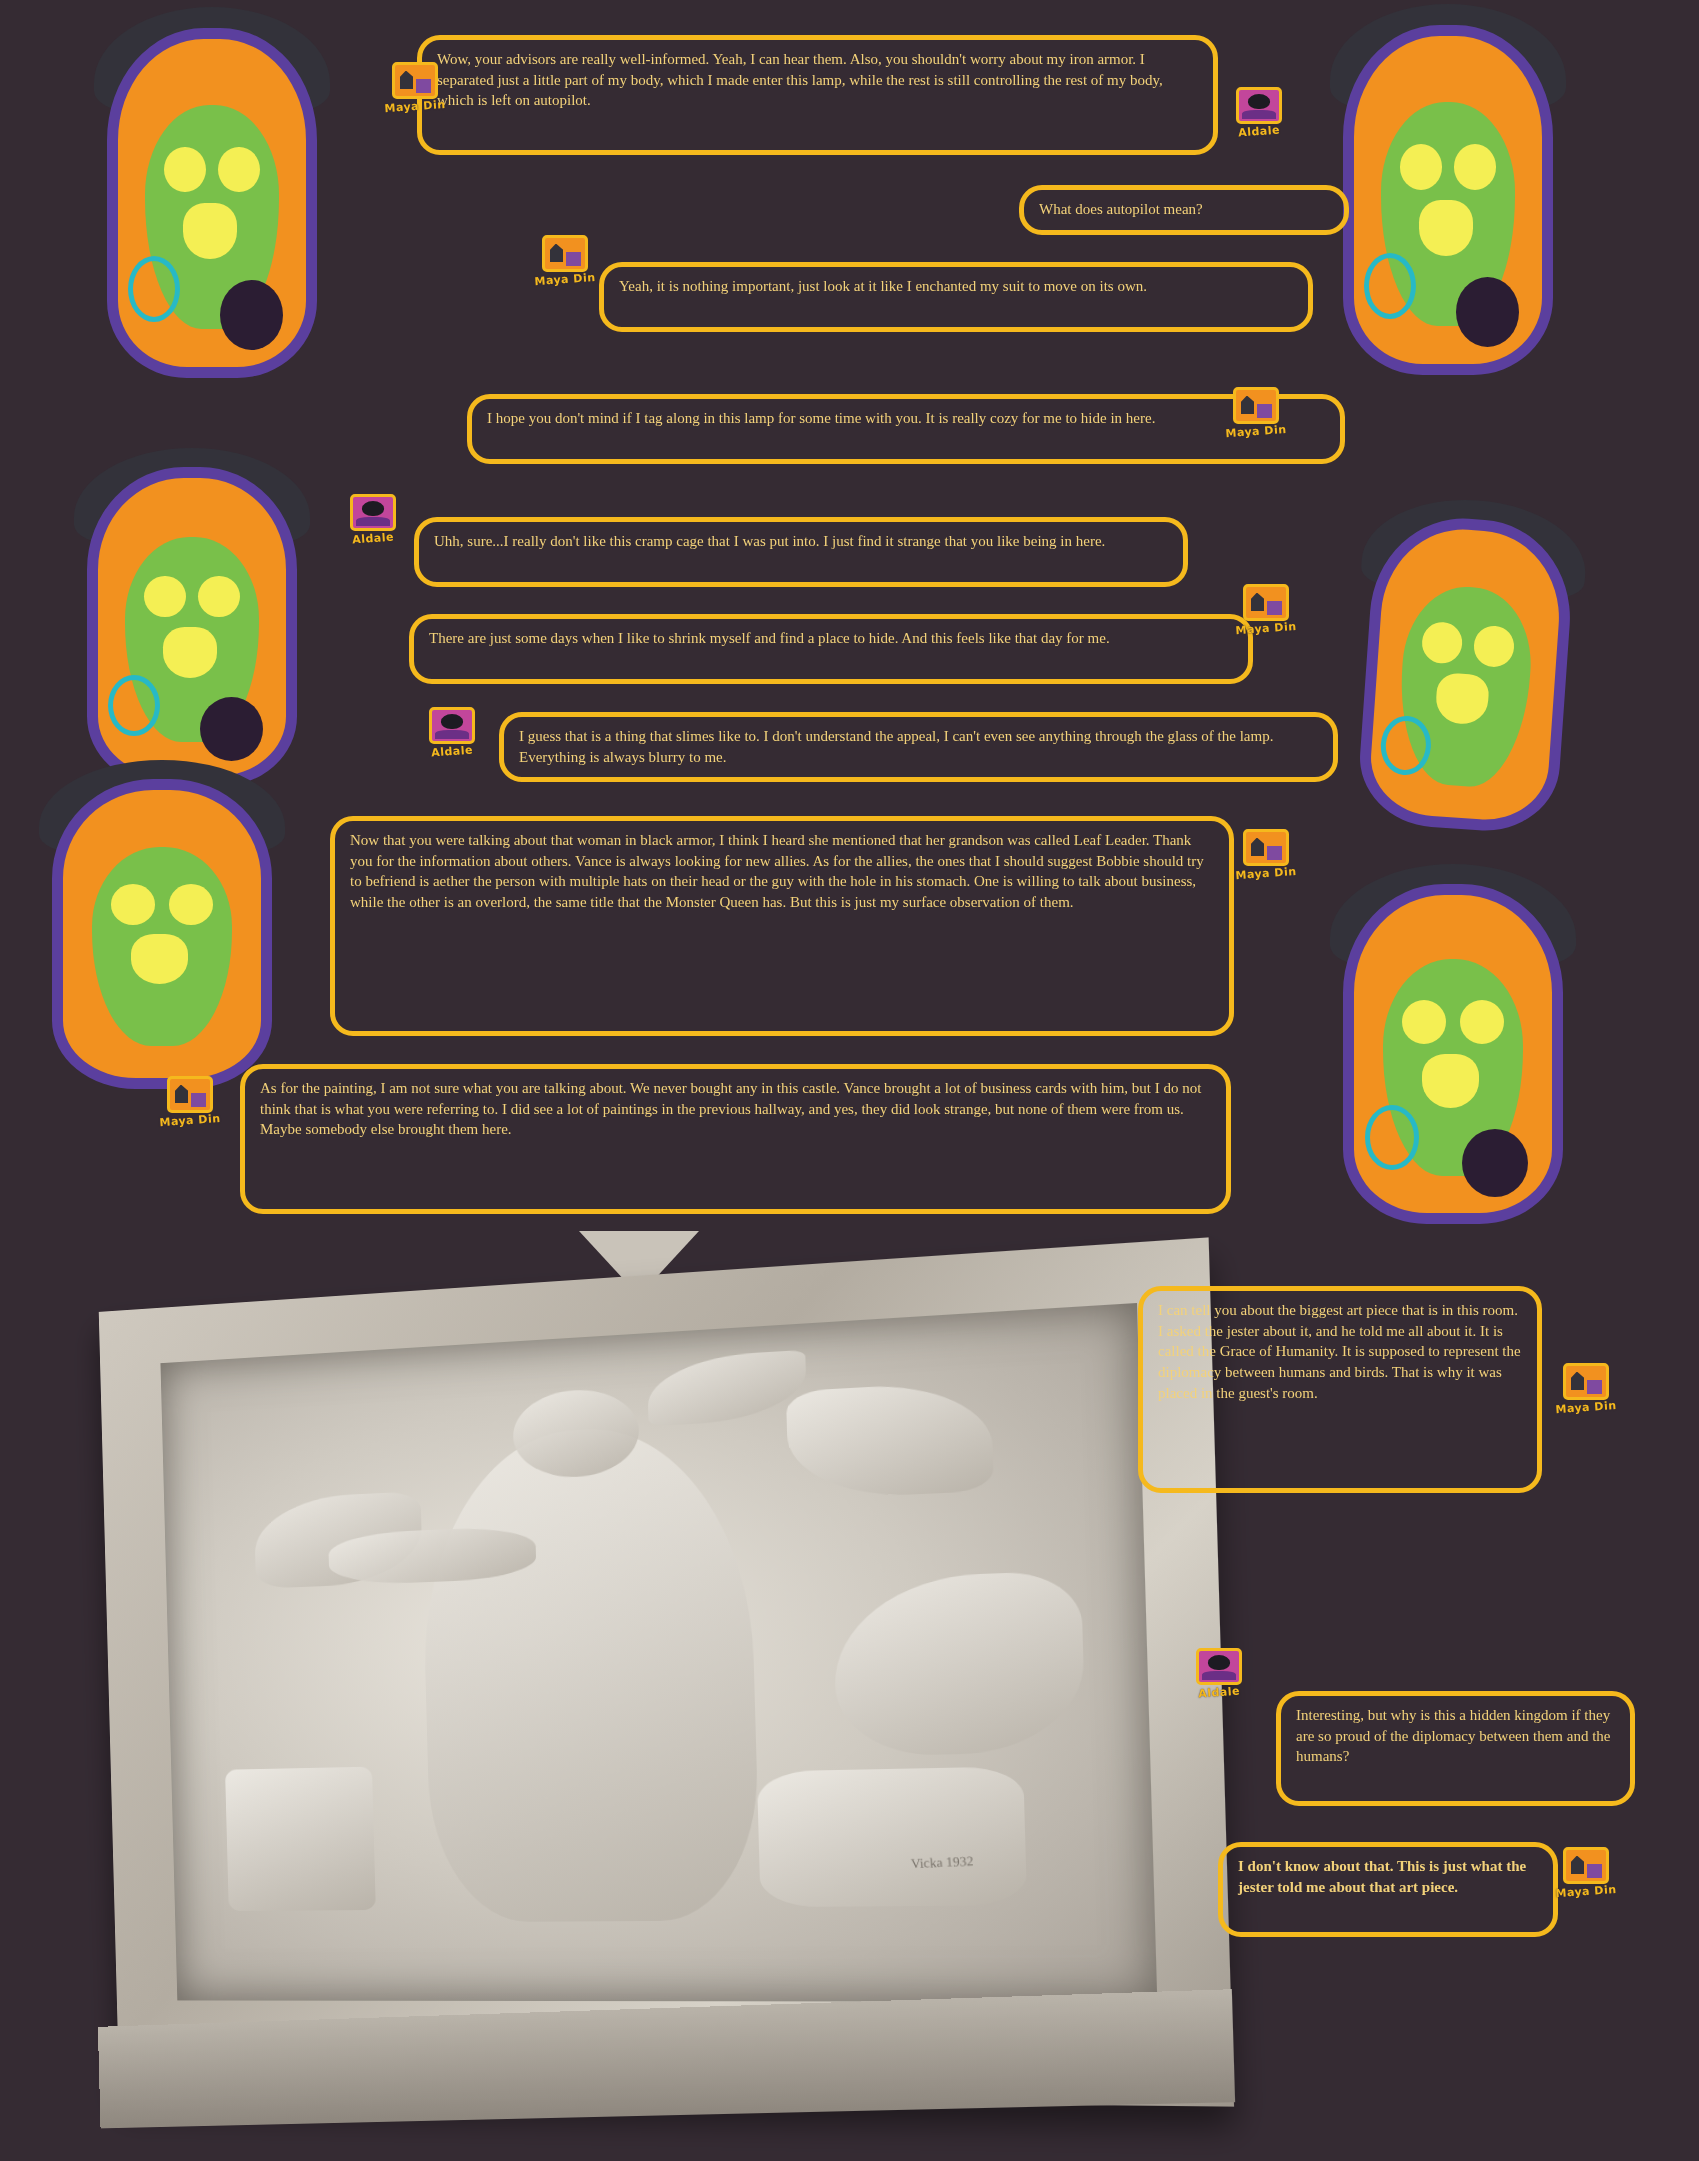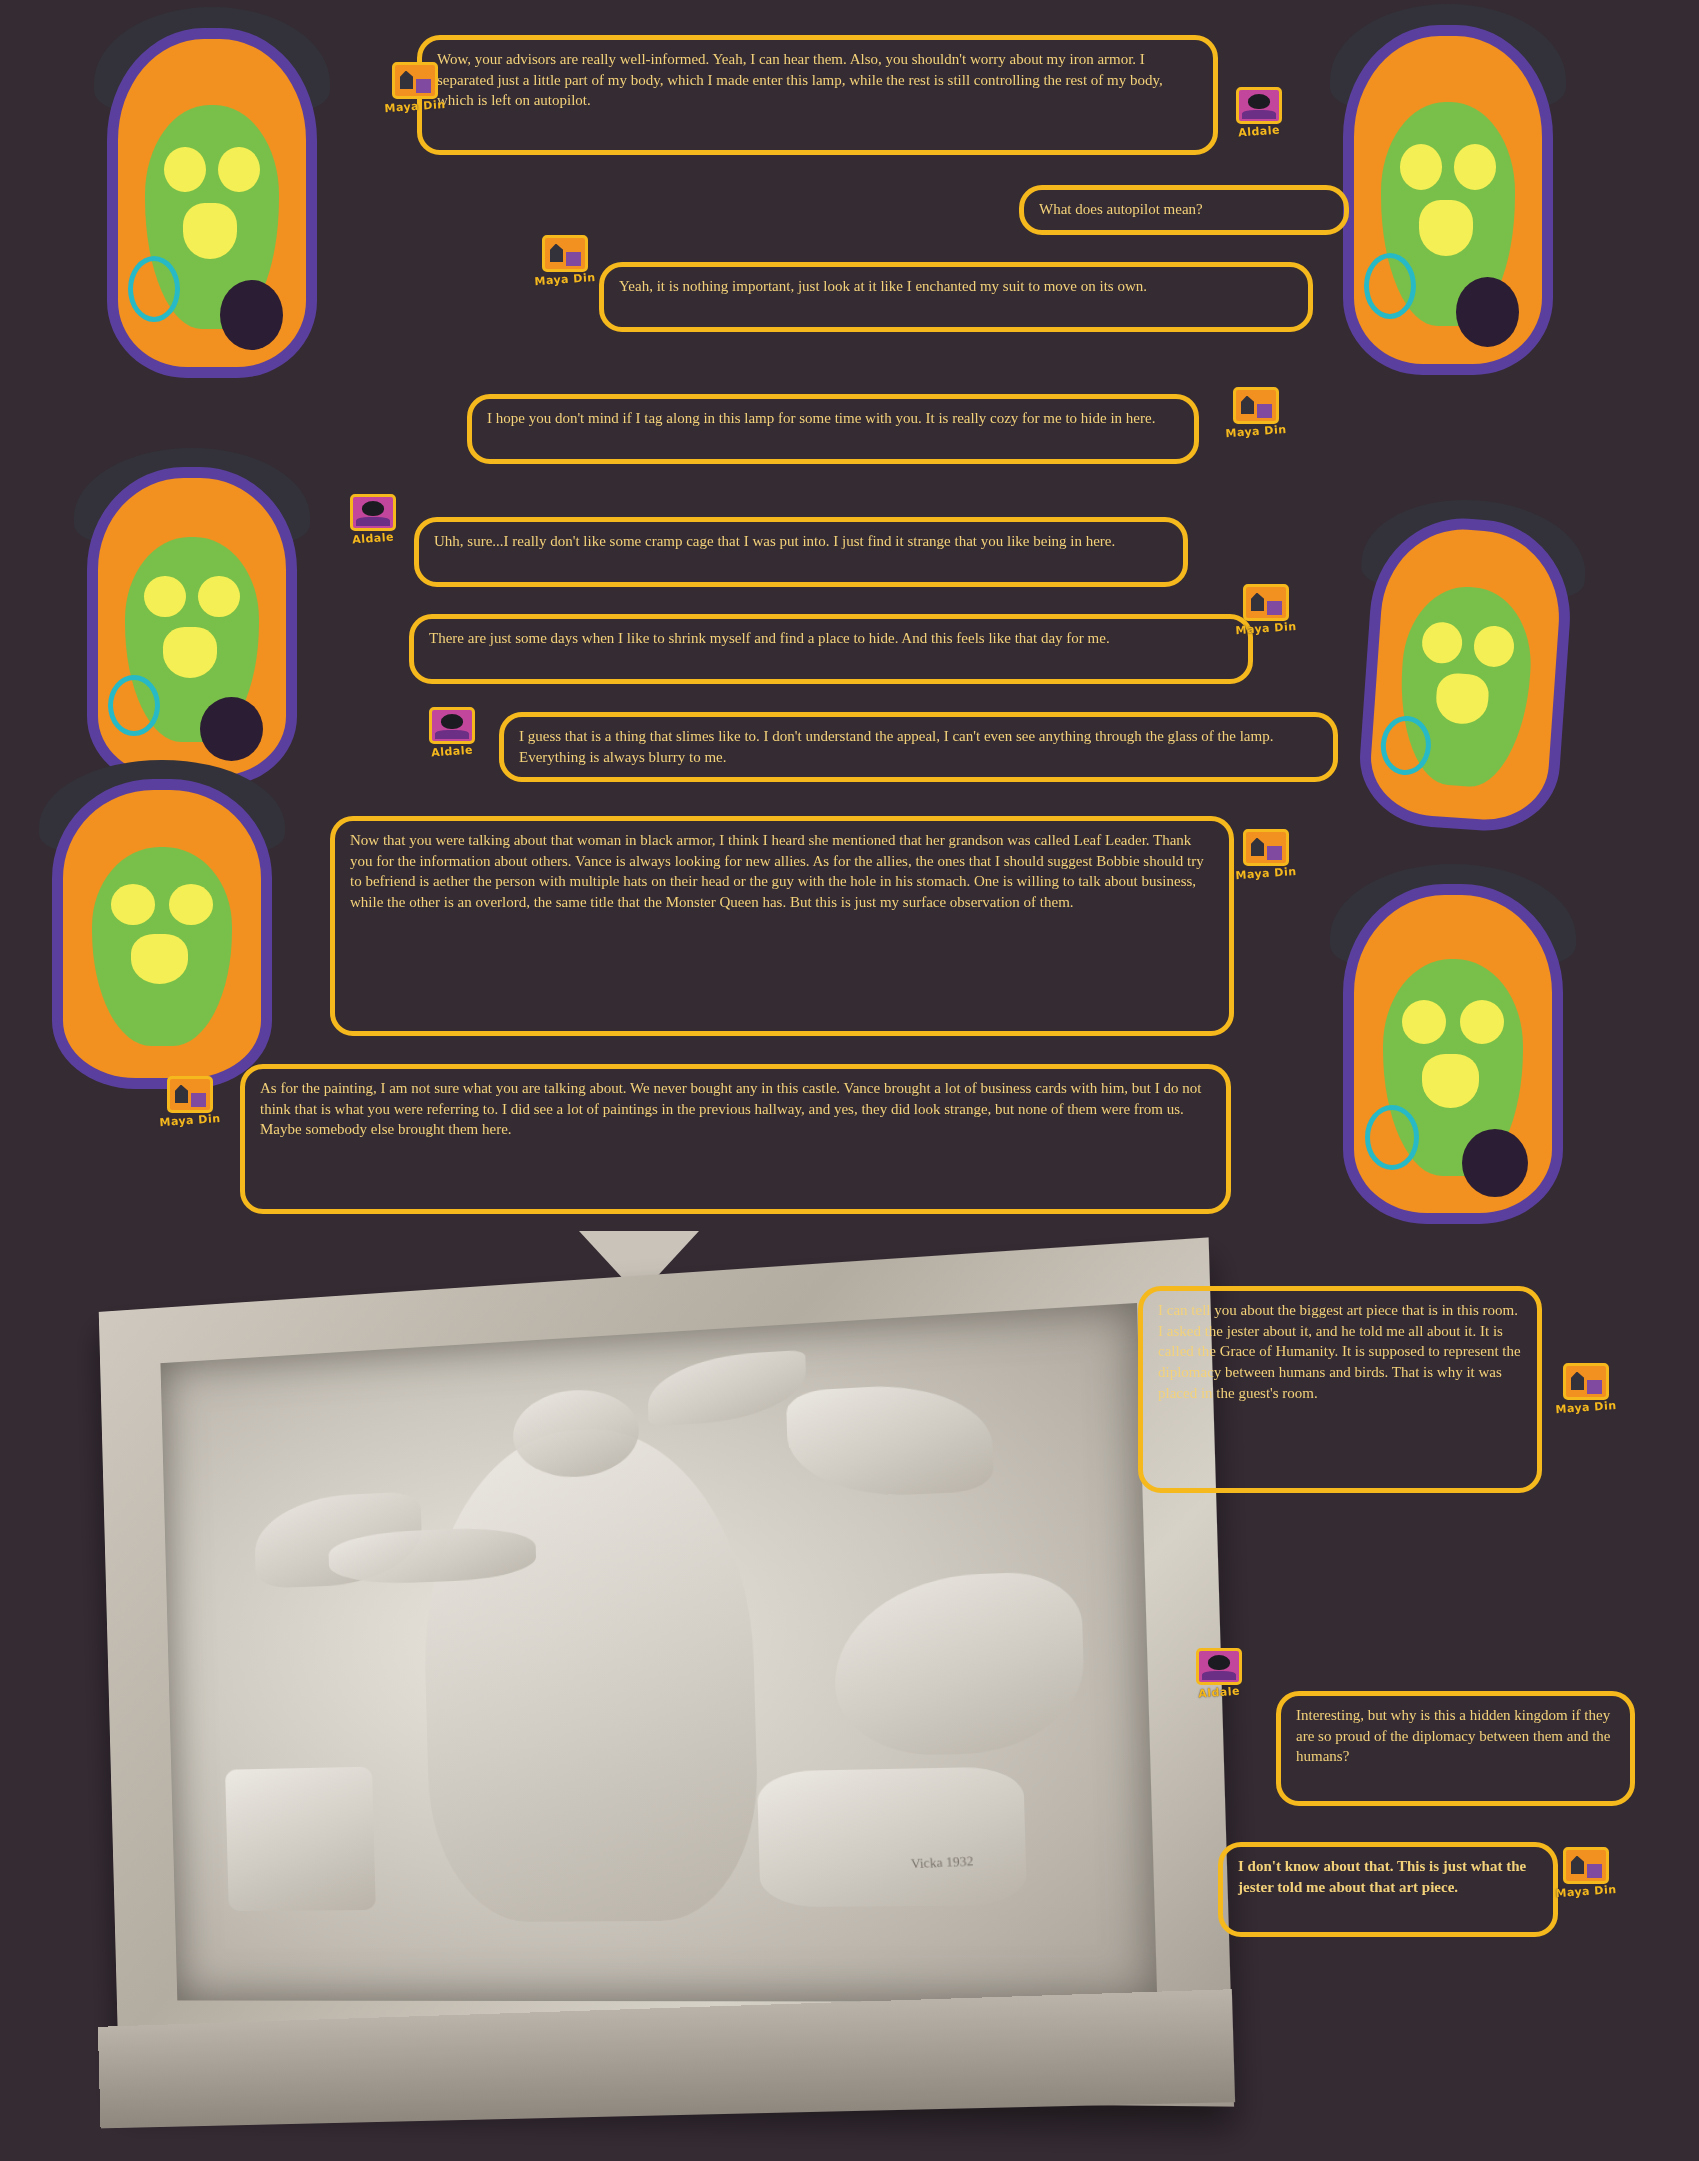--- a/index.html
+++ b/index.html
@@ -303,27 +303,27 @@
   <div class="frame"></div>
   <div class="nm">Aldale</div>
 </div>
 
 <div class="bubble center" style="left:599px;top:262px;width:714px;height:70px;">Yeah, it is nothing important, just look at it like I enchanted my suit to move on its own.</div>
 <div class="avatar av-maya" style="left:542px;top:235px;">
   <div class="frame"></div>
   <div class="nm">Maya Din</div>
 </div>
 
-<div class="bubble center" style="left:467px;top:394px;width:732px;height:70px;">I hope you don't mind if I tag along in this lamp for some time with you. It is really cozy for me to hide in here.</div>
+<div class="bubble center" style="left:467px;top:394px;width:878px;height:70px;">I hope you don't mind if I tag along in this lamp for some time with you. It is really cozy for me to hide in here.</div>
 <div class="avatar av-maya" style="left:1233px;top:387px;">
   <div class="frame"></div>
   <div class="nm">Maya Din</div>
 </div>
 
-<div class="bubble center" style="left:414px;top:517px;width:774px;height:70px;">Uhh, sure...I really don't like some cramp cage that I was put into. I just find it strange that you like being in here.</div>
+<div class="bubble center" style="left:414px;top:517px;width:774px;height:70px;">Uhh, sure...I really don't like this cramp cage that I was put into. I just find it strange that you like being in here.</div>
 <div class="avatar av-ald" style="left:350px;top:494px;">
   <div class="frame"></div>
   <div class="nm">Aldale</div>
 </div>
 
 <div class="bubble center" style="left:409px;top:614px;width:844px;height:70px;">There are just some days when I like to shrink myself and find a place to hide. And this feels like that day for me.</div>
 <div class="avatar av-maya" style="left:1243px;top:584px;">
   <div class="frame"></div>
   <div class="nm">Maya Din</div>
 </div>

